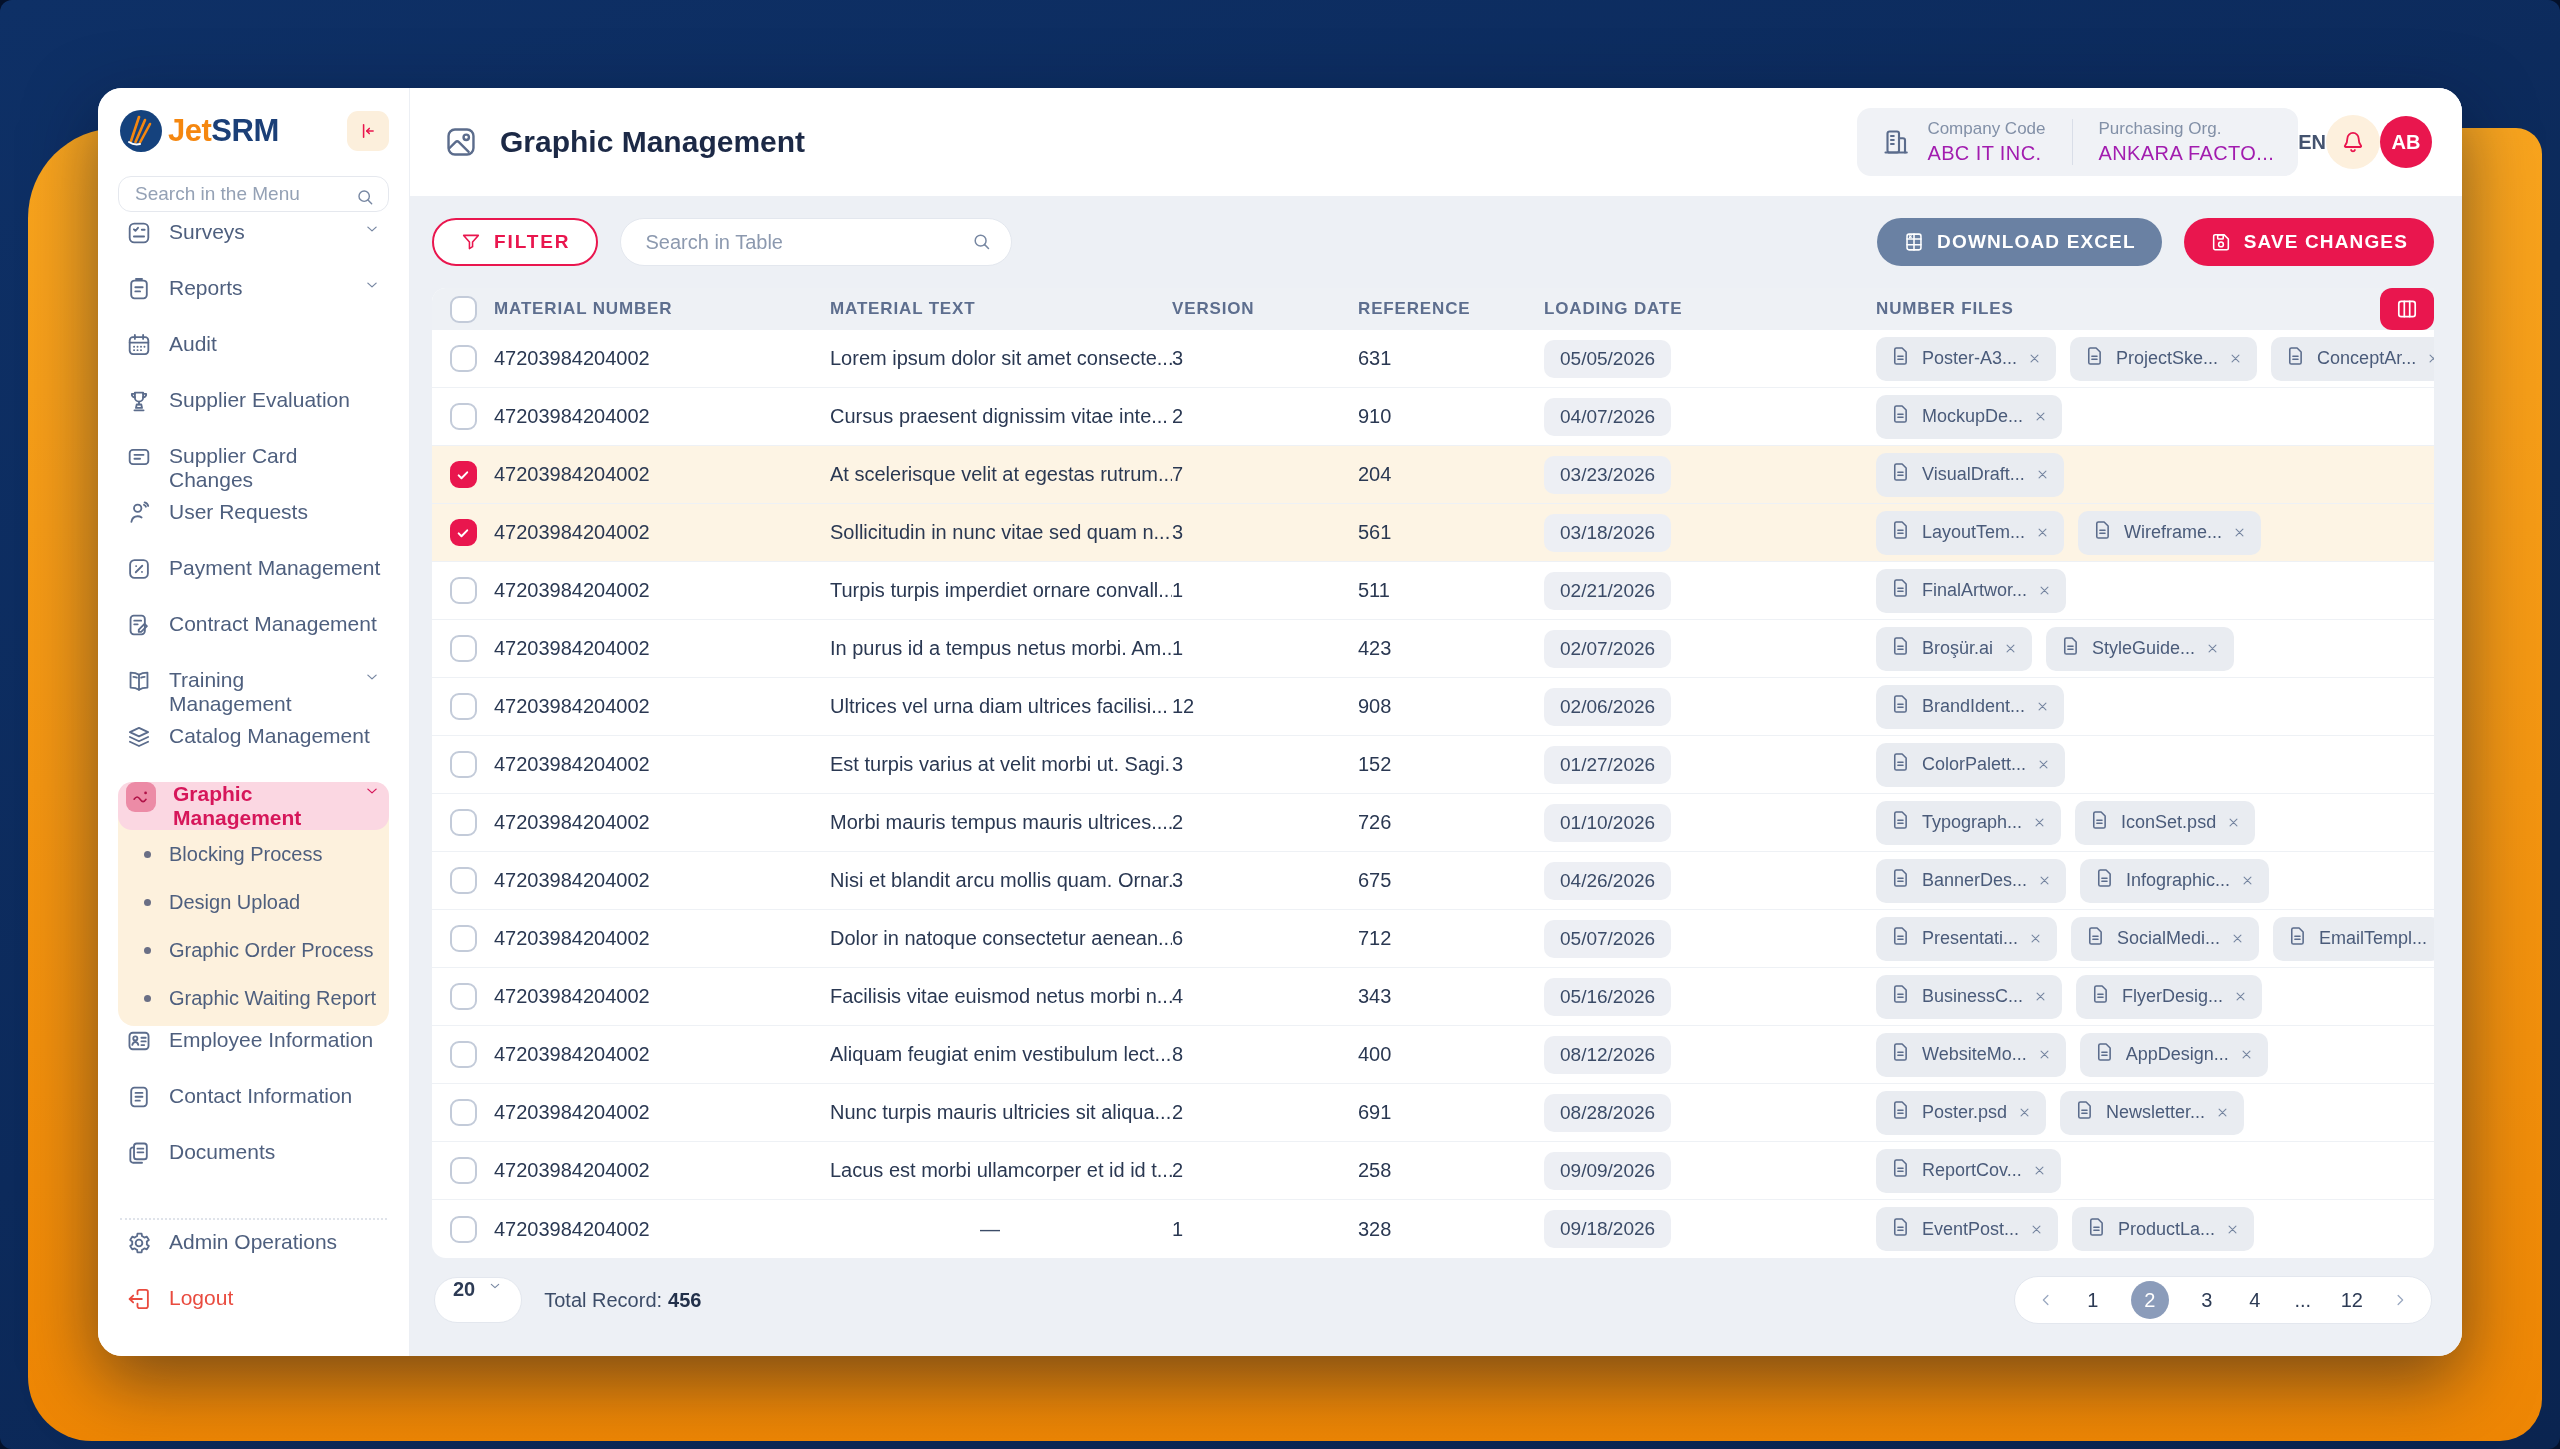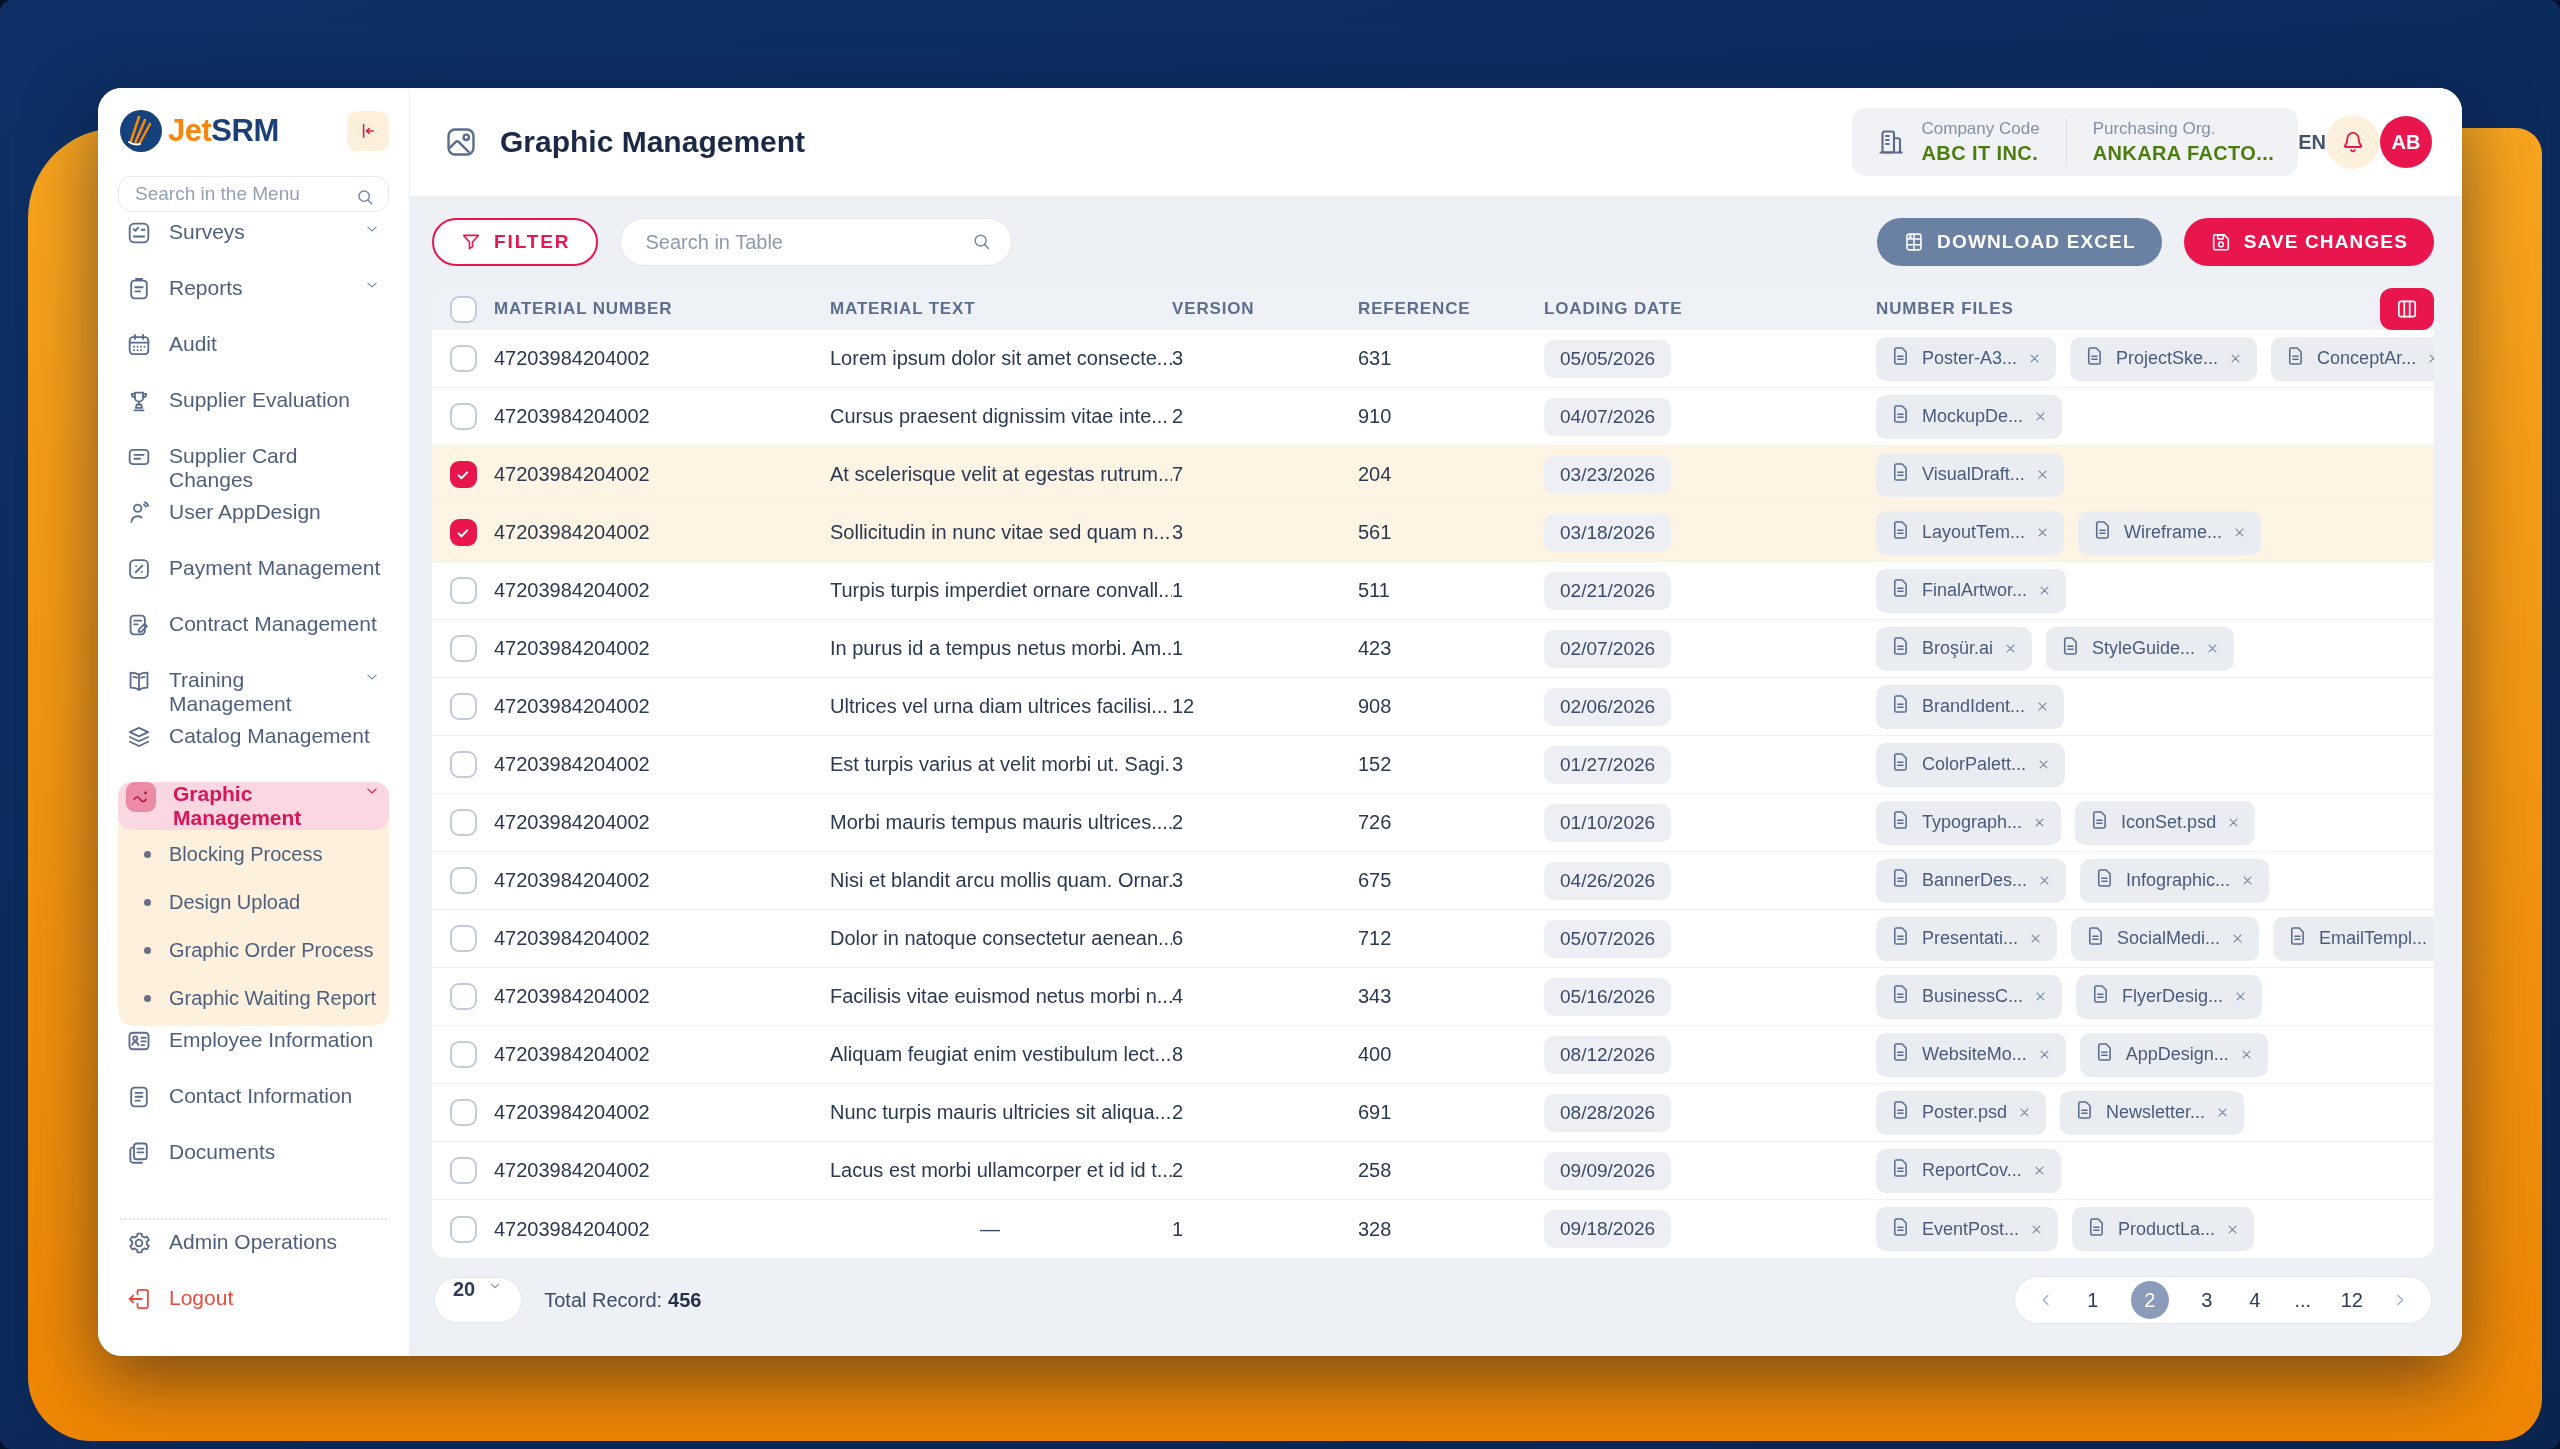--- a/index.html
+++ b/index.html
@@ -41,21 +41,21 @@
   .main{flex:1;display:flex;flex-direction:column;background:#edf0f5;min-width:0}
   .topbar{flex:0 0 108px;height:108px;background:#fff;display:flex;align-items:center;padding:0 30px 0 34px}
   .page-title{display:flex;align-items:center;gap:22px}
   .page-title .ic svg{width:34px;height:34px;color:#5b6c8c}
   .page-title h1{font-size:30px;color:#1c2946;margin:0;font-weight:700}
   .top-right{margin-left:auto;display:flex;align-items:center;}
   .org-card{display:flex;align-items:center;background:#f0f2f6;border-radius:14px;height:68px;padding:0 24px;gap:16px;cursor:pointer}
   .org-card .bic svg{width:30px;height:30px;color:#5b6c8c}
   .org-sec{display:flex;flex-direction:column;gap:3px}
   .org-label{font-size:17px;color:#8290a7}
-  .org-value{font-size:20px;font-weight:700;color:#4d7c0f;letter-spacing:.02em}
+  .org-value{font-size:20px;font-weight:400;color:#a21caf;letter-spacing:.02em}
   .org-div{width:1px;height:46px;background:#d9dee8;margin:0 10px}
   .lang{font-size:20px;color:#44536f;font-weight:700;cursor:pointer}
   .bell-btn{width:54px;height:54px;border-radius:50%;background:#fdf0dd;border:none;display:grid;place-items:center;cursor:pointer;color:#e9164e}
   .bell-btn svg{width:26px;height:26px}
   .avatar{width:52px;height:52px;border-radius:50%;background:#e9164e;color:#fff;display:grid;place-items:center;font-size:20px;font-weight:700;cursor:pointer}
 
   .content{flex:1;padding:22px 28px 0 22px;display:flex;flex-direction:column;min-height:0}
   .toolbar{display:flex;align-items:center;gap:22px}
   .btn{height:48px;border-radius:24px;border:none;display:inline-flex;align-items:center;gap:12px;font-family:inherit;font-size:19px;font-weight:700;letter-spacing:.06em;padding:0 26px;cursor:pointer}
   .btn svg{width:22px;height:22px}
@@ -204,21 +204,21 @@
                 <path d="M7.8 13.6h5.2"></path>
               </svg></span>
             <span>Supplier Card Changes</span>
           </div>
           <div class="nav-item">
             <span class="ic"><svg viewBox="0 0 24 24" fill="none" stroke="currentColor" stroke-width="1.7" stroke-linecap="round" stroke-linejoin="round">
                 <circle cx="10.8" cy="7.6" r="3.4"></circle>
                 <path d="M5 20.2c.6-3.4 2.8-5.2 5.8-5.2 1.4 0 2.6.4 3.6 1.1"></path>
                 <path d="M16.6 4.4c.9.3 1.5.9 1.8 1.8M17.2 2.2c1.7.4 2.9 1.6 3.3 3.3"></path>
               </svg></span>
-            <span>User AppDesign</span>
+            <span>User Requests</span>
           </div>
           <div class="nav-item">
             <span class="ic"><svg viewBox="0 0 24 24" fill="none" stroke="currentColor" stroke-width="1.7" stroke-linecap="round" stroke-linejoin="round">
                 <rect x="3.8" y="3.8" width="16.4" height="16.4" rx="4"></rect>
                 <path d="M9 15l6-6"></path>
                 <path d="M9.3 9.3h.1M14.7 14.7h.1"></path>
               </svg></span>
             <span>Payment Management</span>
           </div>
           <div class="nav-item">

